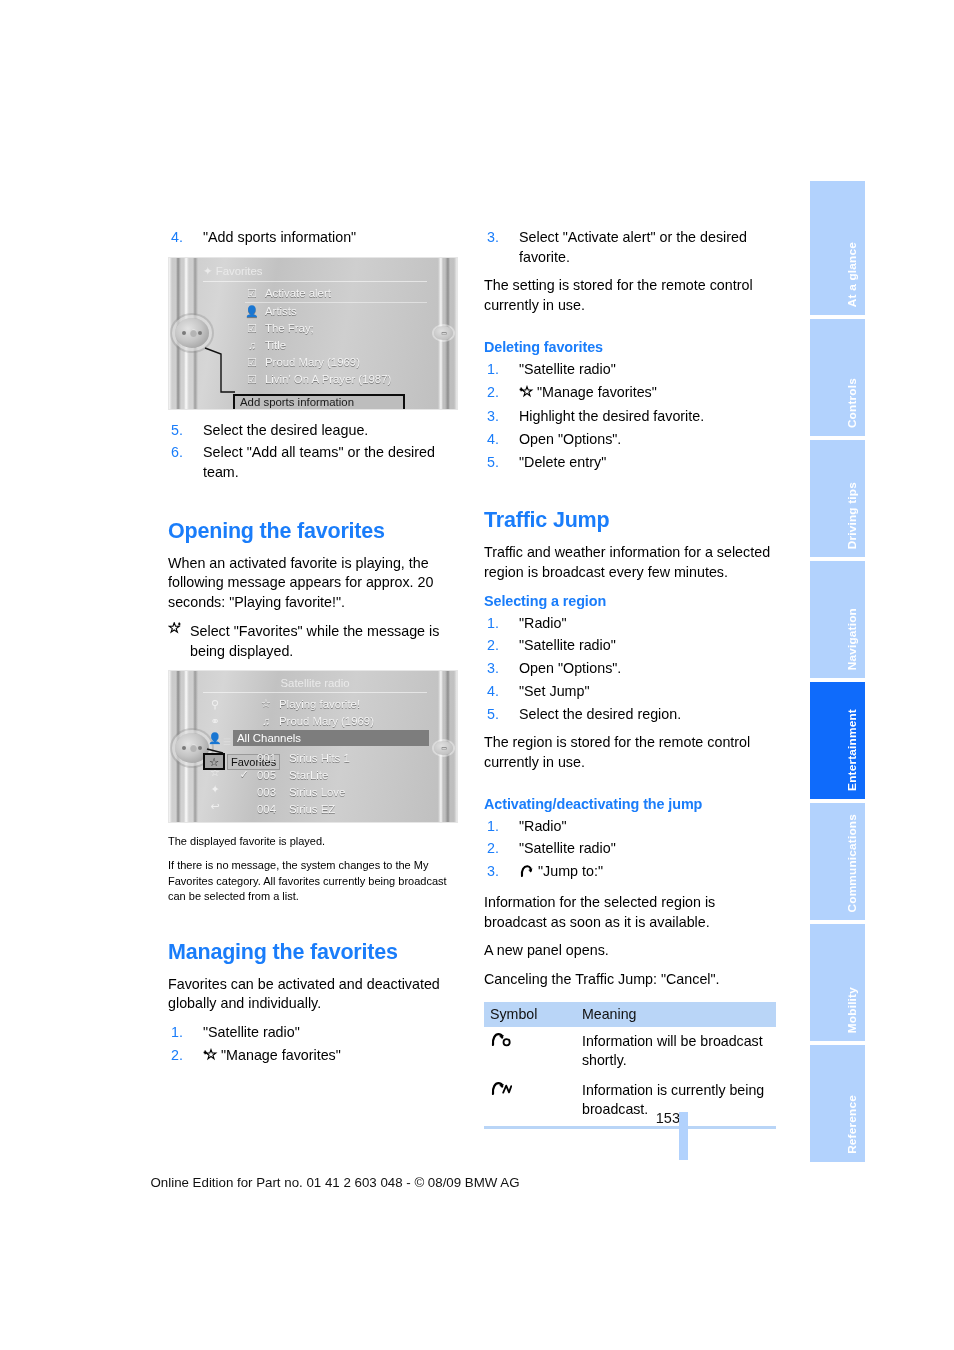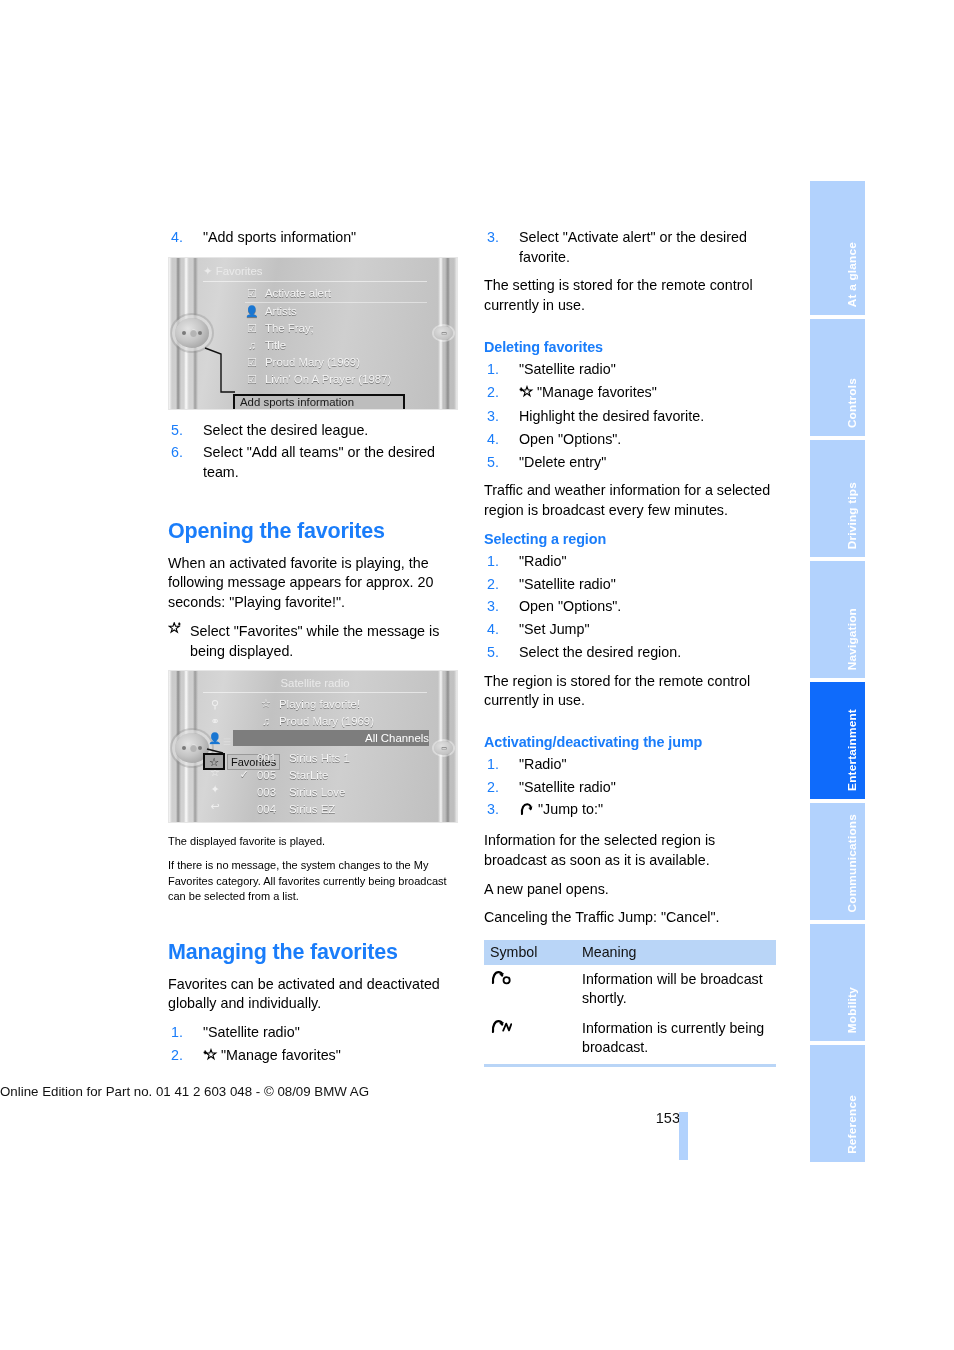--- a/index.html
+++ b/index.html
@@ -161,21 +161,20 @@
   .fig-row .rowicon {
     width: 14px;
     text-align: center;
     flex: 0 0 14px;
     font-size: 11px;
   }
   .fig-row.sep { border-bottom: 1px solid rgba(255,255,255,0.45); }
   .fig-highlight {
     background: #7d7d7d;
     color: #ffffff;
-    text-align: right;
   }
   .fig-selbox {
     position: absolute;
     border: 2px solid #0c0c0c;
     background: #bdbdbd;
     color: #1a1a1a;
     text-shadow: none;
     font-size: 11.4px;
     display: flex;
     align-items: center;
@@ -329,23 +328,23 @@
     position: absolute;
     left: 679px;
     top: 1112px;
     width: 9px;
     height: 48px;
     background: #b2d2fd;
   }
   .footer-line {
     position: absolute;
     left: 0;
-    top: 1084px;
+    top: 1175px;
     width: 670px;
-    text-align: left;
+    text-align: center;
     font-size: 13.3px;
     color: #111;
   }
 </style>
 </head>
 <body>
 
 <div class="page">
 
   <div class="col col-left">
@@ -562,20 +561,21 @@
       <li>
         <span class="num">4.</span>
         <span>Open "Options".</span>
       </li>
       <li>
         <span class="num">5.</span>
         <span>"Delete entry"</span>
       </li>
     </ol>
 
+    <h2 class="h1 spaced">Traffic Jump</h2>
     <p class="body">Traffic and weather information for a selected region is broadcast every few minutes.</p>
 
     <h3 class="h2">Selecting a region</h3>
     <ol class="steps">
       <li>
         <span class="num">1.</span>
         <span>"Radio"</span>
       </li>
       <li>
         <span class="num">2.</span>

